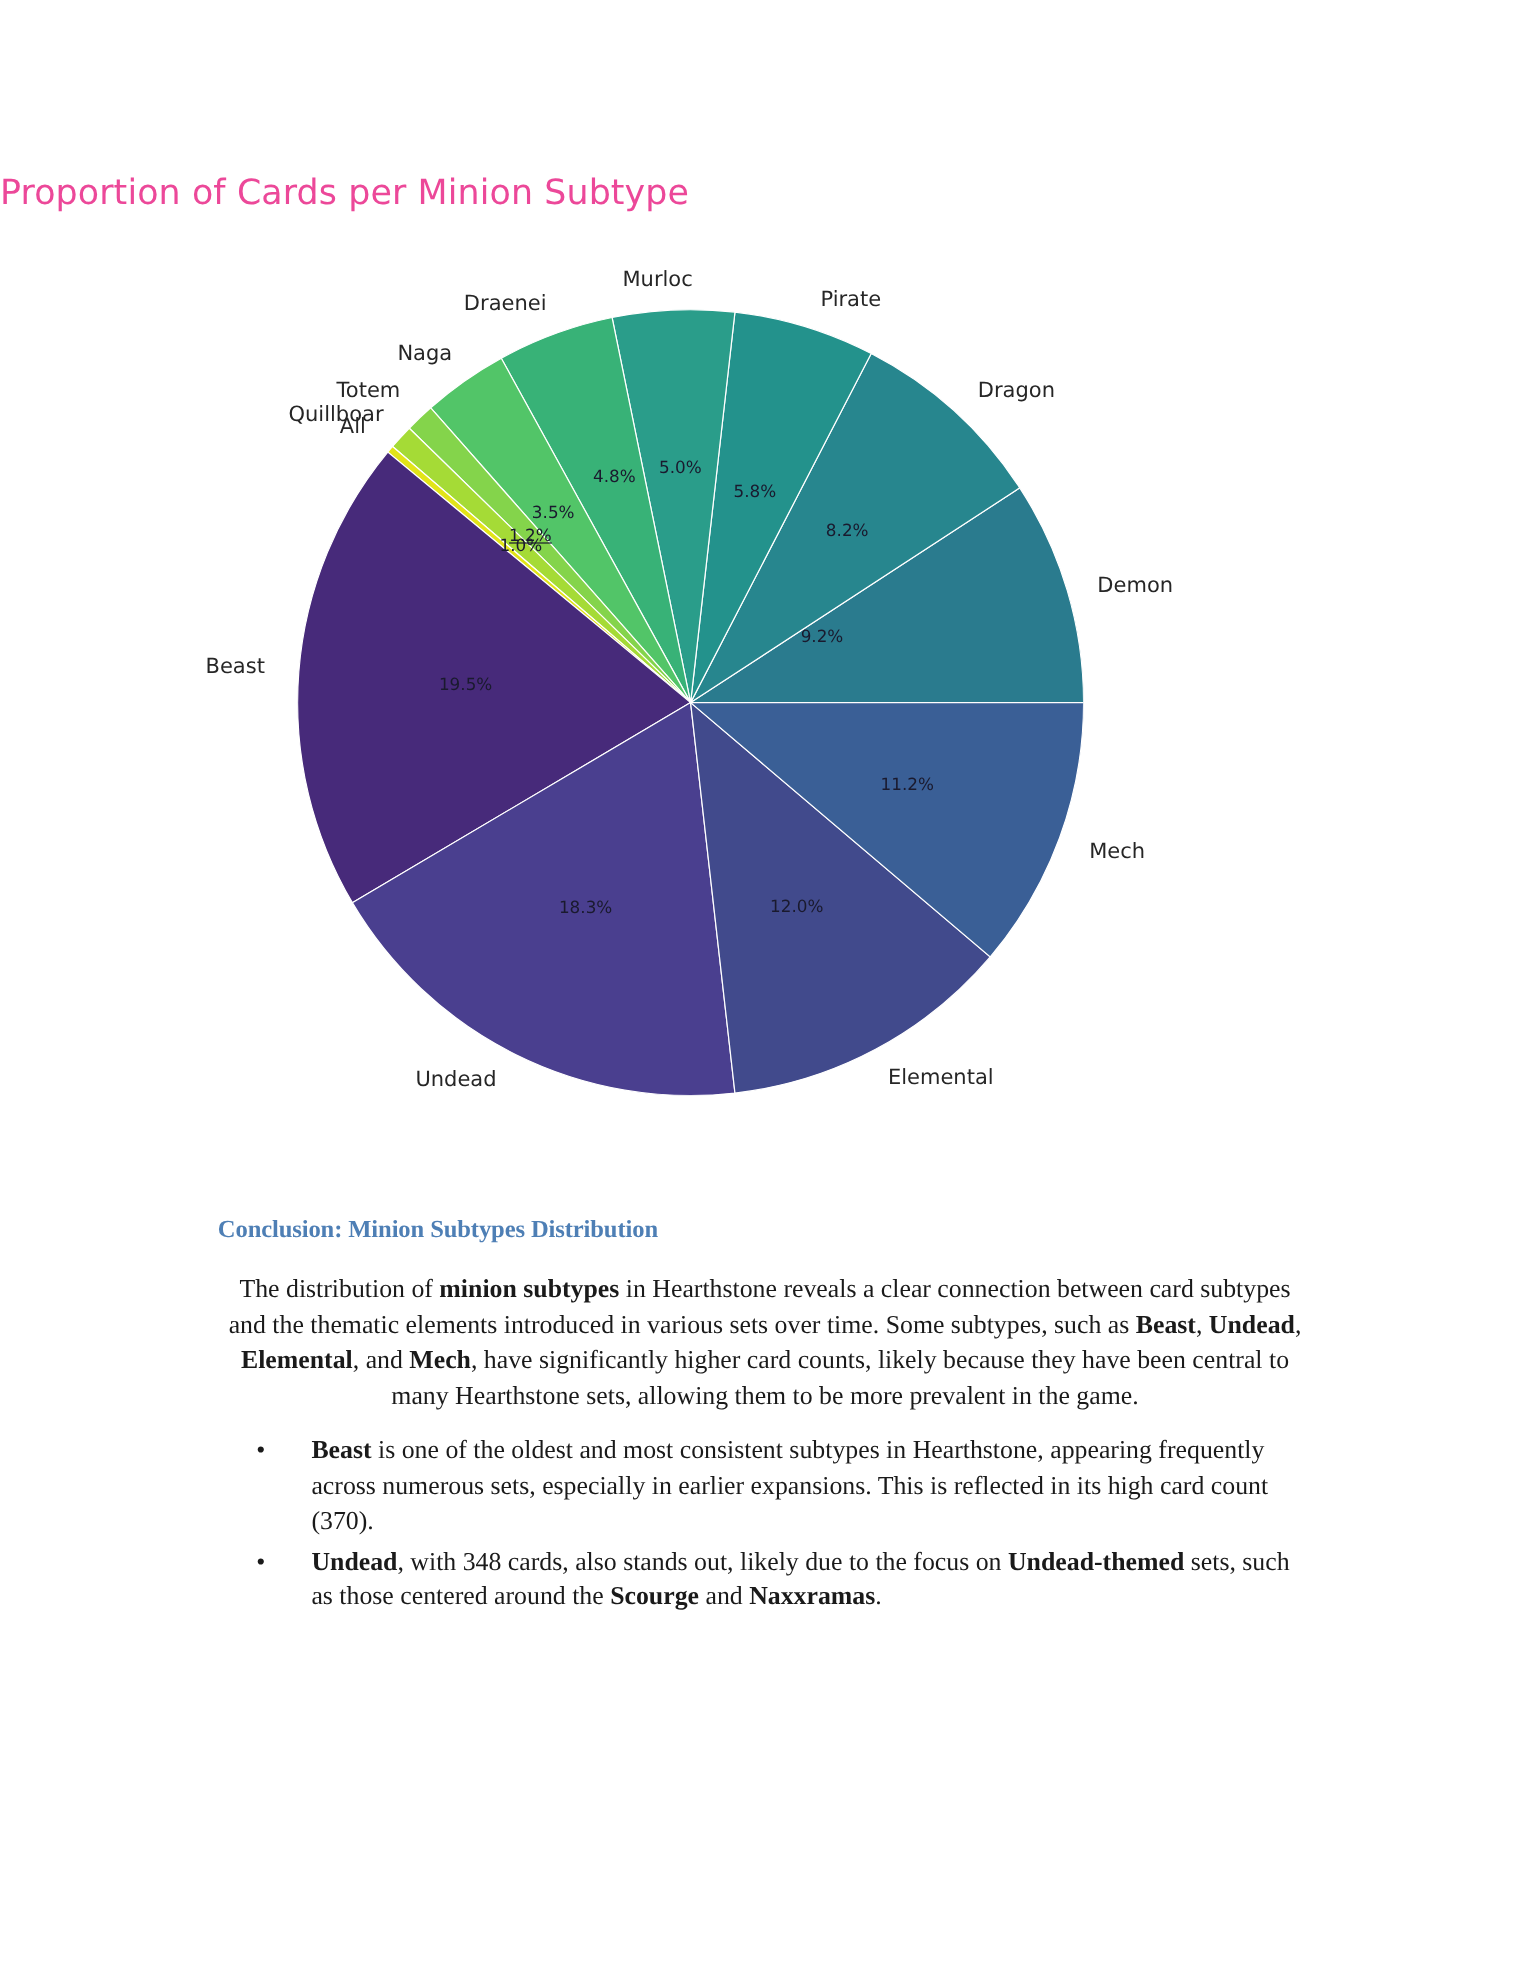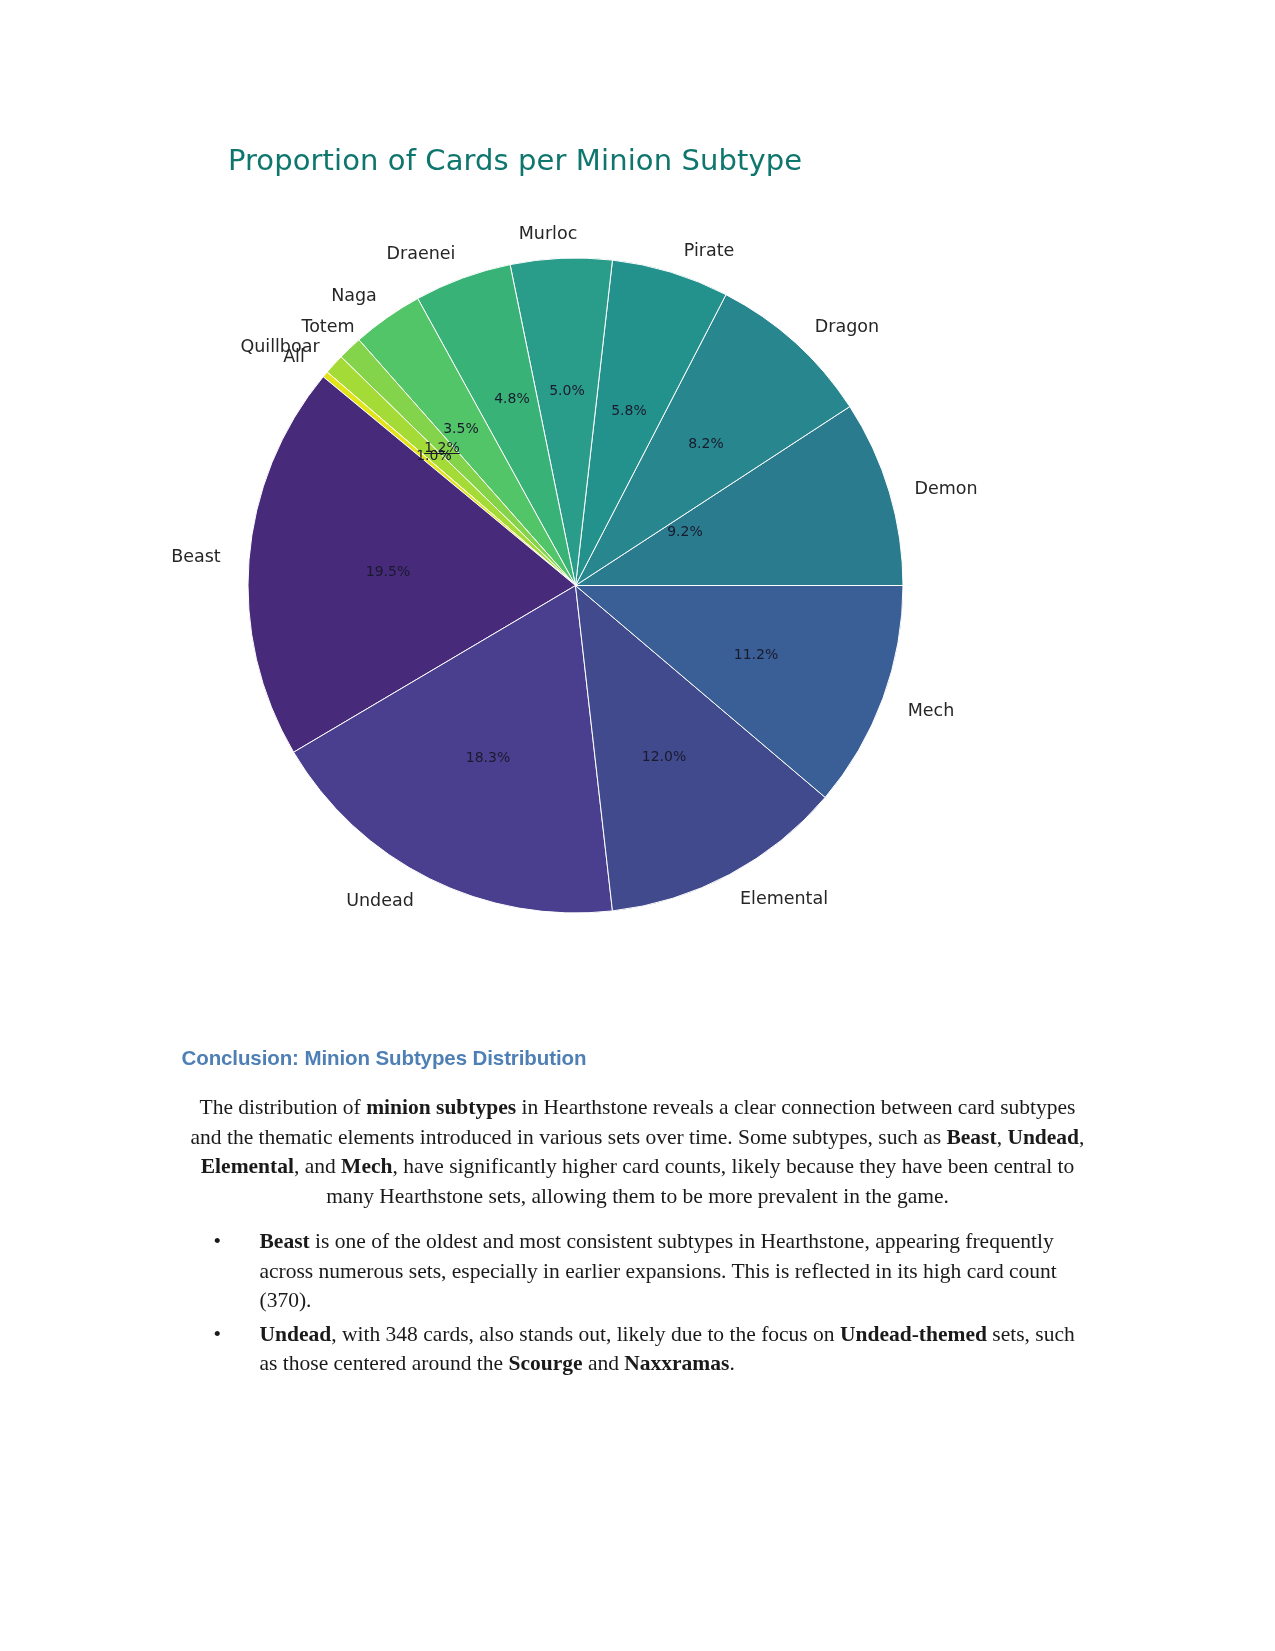--- a/index.html
+++ b/index.html
@@ -23,25 +23,24 @@
     top: 0;
     width: 1275px;
     height: 980px;
   }
 
   #chart-title {
     position: absolute;
     left: 0;
     top: 143px;
     width: 1030px;
-    text-align: center;
     font-family: "DejaVu Sans", sans-serif;
     font-size: 29px;
     font-weight: 400;
-    color: #0f766e;
+    color: #ec4899;
     letter-spacing: 0.1px;
   }
 
   #pie-wrap {
     position: absolute;
     left: 248px;
     top: 258px;
     width: 655px;
     height: 655px;
   }
@@ -73,25 +72,25 @@
     position: absolute;
     left: 0;
     top: 980px;
     width: 1275px;
   }
   .doc-inner {
     margin: 0 auto;
     width: 912px;
   }
   #conclusion-heading {
-    font-family: Liberation Sans, sans-serif;
+    font-family: Liberation Serif, serif;
     font-size: 20.5px;
     font-weight: 700;
     color: #4e7fb5;
-    margin: 66px 0 0 0;
+    margin: 34px 0 0 0;
     letter-spacing: -0.1px;
   }
   .body-para {
     font-family: "Liberation Serif", serif;
     font-size: 21.5px;
     line-height: 29.5px;
     color: #1a1a1a;
     margin: 23px 0 0 0;
     text-align: center;
   }
@@ -158,21 +157,21 @@
     <span class="pct-label" style="left:240px;top:499px;">18.3%</span>
     <span class="pct-label" style="left:416px;top:498px;">12.0%</span>
     <span class="pct-label" style="left:508px;top:396px;">11.2%</span>
 
     <span class="cat-label" style="left:698px;top:230px;">Demon</span>
     <span class="cat-label" style="left:599px;top:68px;">Dragon</span>
     <span class="cat-label" style="left:461px;top:-8px;">Pirate</span>
     <span class="cat-label" style="left:300px;top:-25px;">Murloc</span>
     <span class="cat-label" style="left:173px;top:-5px;">Draenei</span>
     <span class="cat-label" style="left:106px;top:37px;">Naga</span>
-    <span class="cat-label" style="left:59px;top:68px;margin-left:21px;">Totem</span>
+    <span class="cat-label" style="left:59px;top:68px;">Totem</span>
     <span class="cat-label" style="left:32px;top:88px;">Quillboar</span>
     <span class="cat-label" style="left:46px;top:98px;">All</span>
     <span class="cat-label" style="left:-52px;top:298px;">Beast</span>
     <span class="cat-label" style="left:132px;top:642px;">Undead</span>
     <span class="cat-label" style="left:536px;top:640px;">Elemental</span>
     <span class="cat-label" style="left:683px;top:452px;">Mech</span>
   </div>
 </div>
 
 <div id="doc">

